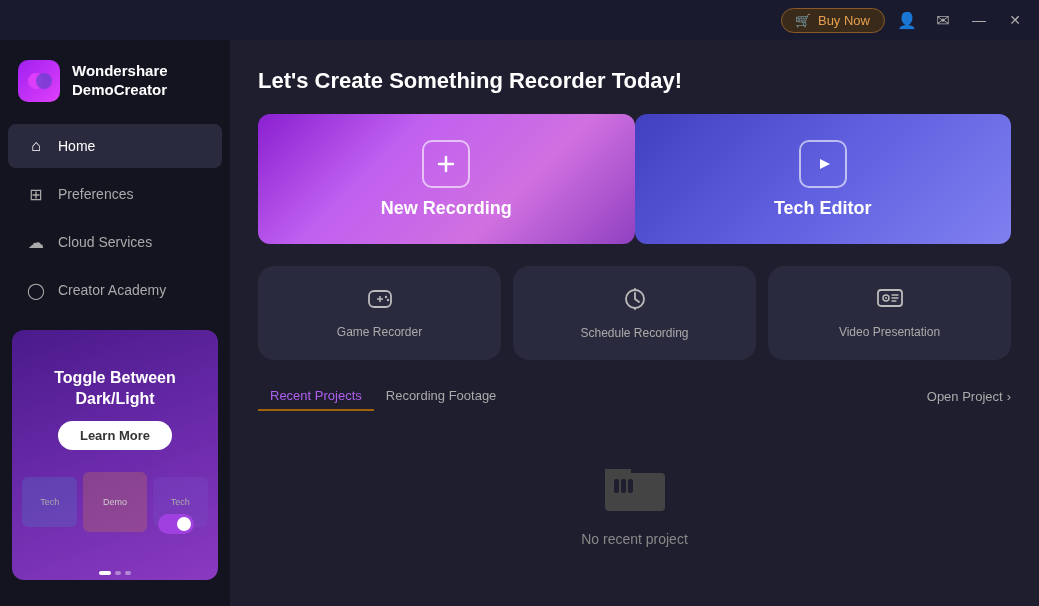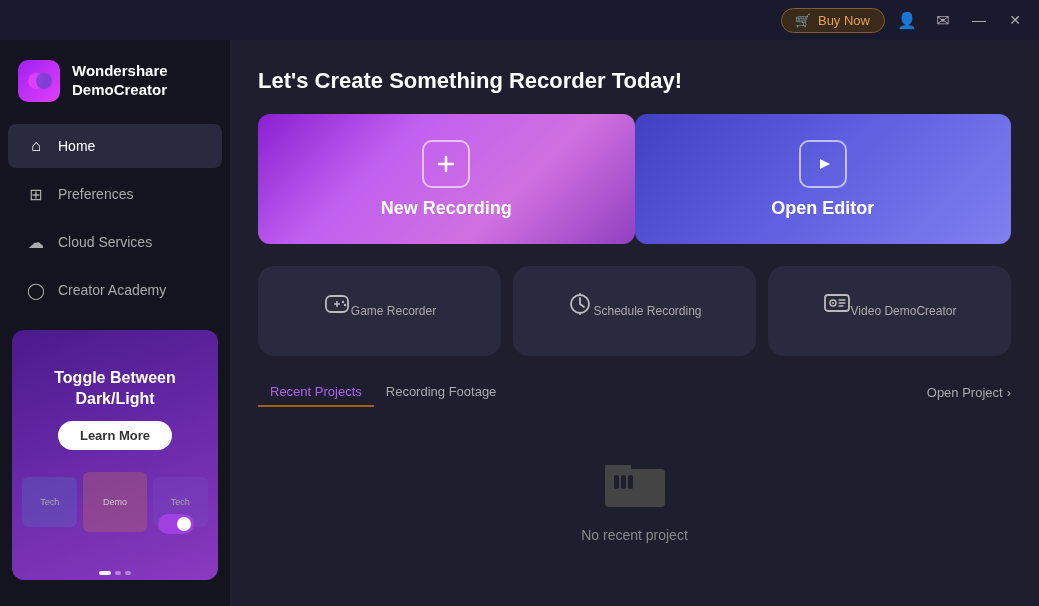--- a/index.html
+++ b/index.html
@@ -274,21 +274,21 @@
       display: grid;
       grid-template-columns: 1fr 1fr 1fr;
       gap: 12px;
       margin-bottom: 22px;
     }
     .action-card-small {
       background: #2a2a3e;
       border-radius: 16px;
       padding: 20px 16px;
       display: flex;
-      flex-direction: row;
+      flex-direction: column;
       align-items: center;
       justify-content: center;
       cursor: pointer;
       transition: background 0.2s;
       min-height: 90px;
     }
     .small-card-icon {
       font-size: 24px;
       margin-bottom: 8px;
       color: #bbb;
@@ -441,21 +441,21 @@
           </svg>
         </div>
         <div class="card-label">New Recording</div>
       </div>
       <div class="action-card-large card-video-editor">
         <div class="card-icon">
           <svg width="22" height="22" viewBox="0 0 22 22" fill="none">
             <polygon points="8,6 18,11 8,16" fill="white"></polygon>
           </svg>
         </div>
-        <div class="card-label">Open Editor</div>
+        <div class="card-label">Tech Editor</div>
       </div>
     </div>
 
     <div class="small-grid">
       <div class="action-card-small">
         <div class="small-card-icon">
           <svg width="28" height="24" viewBox="0 0 28 24" fill="none">
             <rect x="3" y="4" width="22" height="16" rx="5" stroke="#bbb" stroke-width="1.8"></rect>
             <line x1="11" y1="12" x2="17" y2="12" stroke="#bbb" stroke-width="1.5"></line>
             <line x1="14" y1="9" x2="14" y2="15" stroke="#bbb" stroke-width="1.5"></line>
@@ -480,21 +480,21 @@
         <div class="small-card-icon">
           <svg width="28" height="24" viewBox="0 0 28 24" fill="none">
             <rect x="2" y="3" width="24" height="16" rx="3" stroke="#bbb" stroke-width="1.8"></rect>
             <circle cx="10" cy="11" r="3" stroke="#bbb" stroke-width="1.5"></circle>
             <circle cx="10" cy="11" r="1" fill="#bbb"></circle>
             <path d="M16 8 h6" stroke="#bbb" stroke-width="1.4" stroke-linecap="round"></path>
             <path d="M16 11 h6" stroke="#bbb" stroke-width="1.4" stroke-linecap="round"></path>
             <path d="M16 14 h4" stroke="#bbb" stroke-width="1.4" stroke-linecap="round"></path>
           </svg>
         </div>
-        <div class="small-card-label">Video DemoCreator</div>
+        <div class="small-card-label">Video Presentation</div>
       </div>
     </div>
 
     <div class="tabs-row">
       <div class="tabs">
         <div class="tab active">
           <span>Recent Projects</span>
         </div>
         <div class="tab">
           <span>Recording Footage</span>

